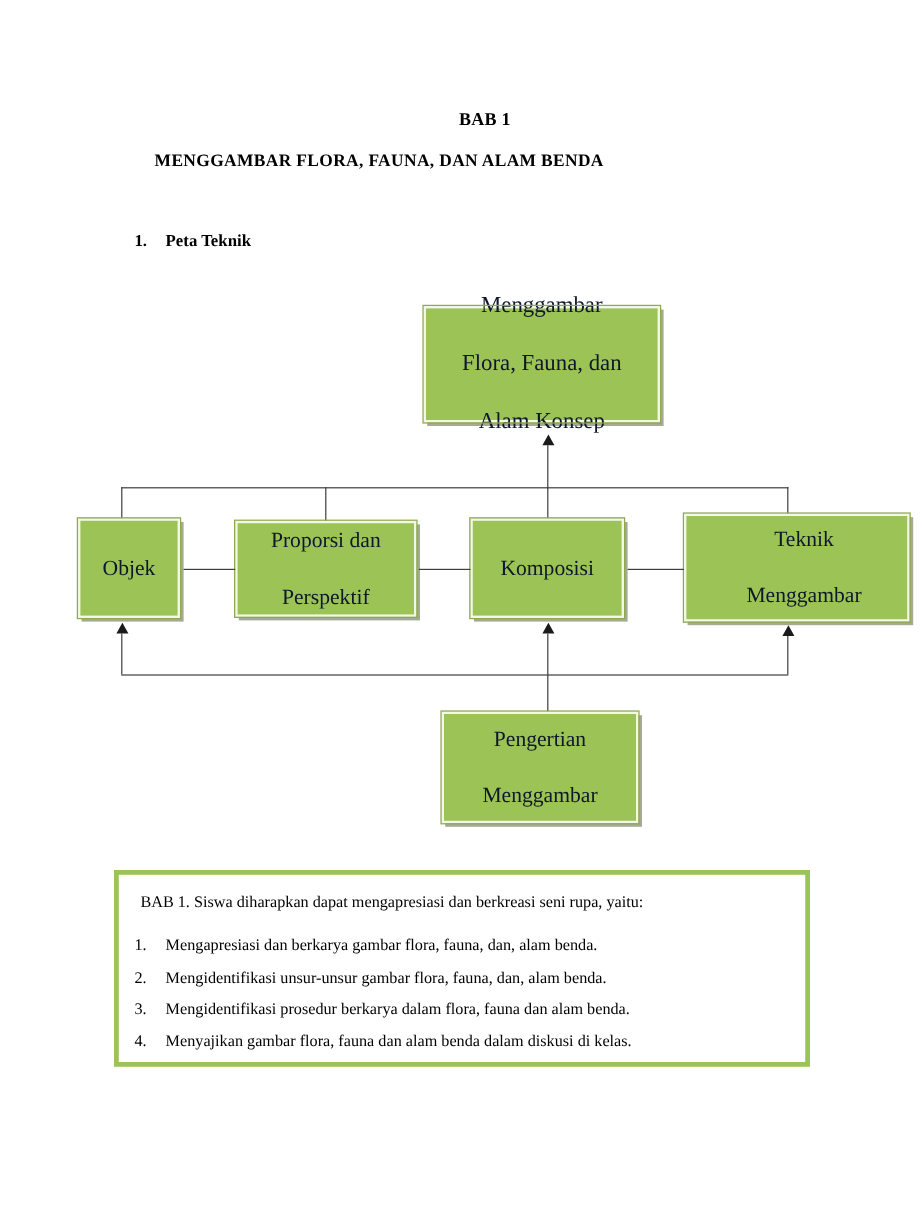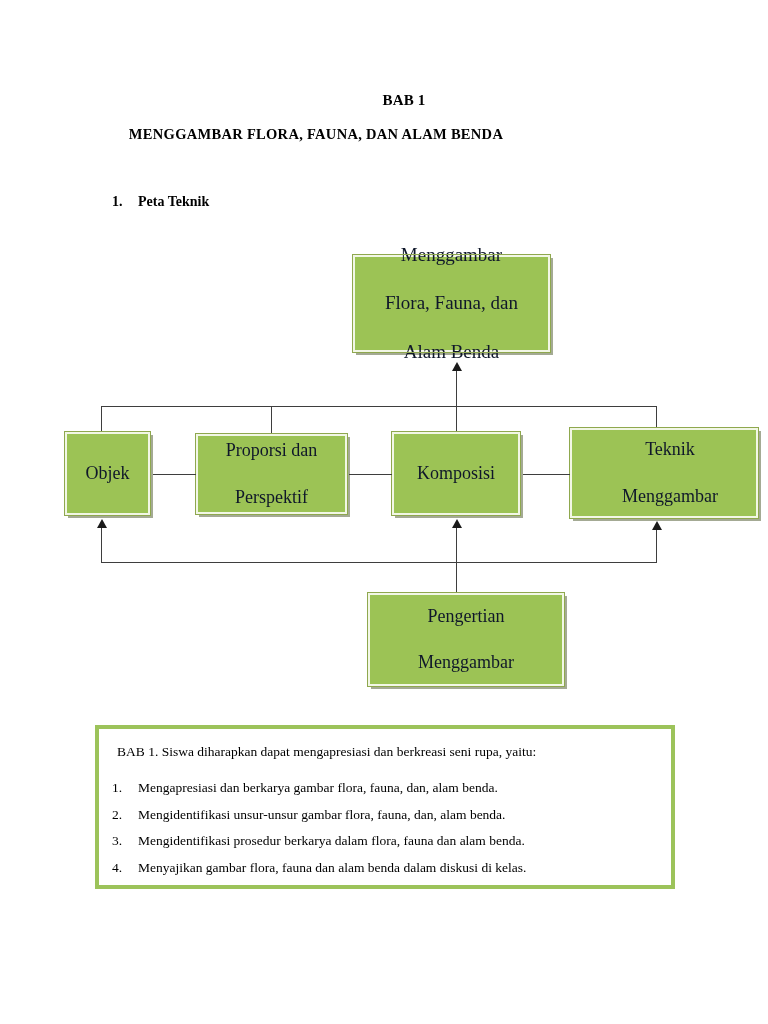--- a/index.html
+++ b/index.html
@@ -73,21 +73,21 @@
   .node span {
     display: block;
     padding: 0 6px;
   }
 
   #node-top     { left: 353px; top: 255px;  width: 197px; height: 97px;  font-size: 19px; }
   #node-objek   { left: 65px;  top: 432px;  width: 85px;  height: 83px;  font-size: 18px; }
   #node-proporsi{ left: 196px; top: 434px;  width: 151px; height: 80px;  font-size: 18px; }
   #node-komposisi{left: 392px; top: 432px;  width: 128px; height: 83px;  font-size: 18px; }
   #node-teknik  { left: 570px; top: 428px;  width: 188px; height: 90px;  font-size: 18px; padding-left: 12px; }
-  #node-pengertian{left: 368px;top: 593px;  width: 196px; height: 93px;  font-size: 18px; }
+  #node-pengertian{left: 368px;top: 593px;  width: 164px; height: 93px;  font-size: 18px; }
 
   
   .line {
     position: absolute;
     background: #3E3E3E;
   }
   .h-line { height: 1px; }
   .v-line { width: 1px; }
 
   .arrow-up {
@@ -148,21 +148,21 @@
   <div class="section-heading">
     <span class="num">1.</span><span>Peta Teknik</span>
   </div>
 
   <div>
 
     <div class="node" id="node-top">
       <span>
         <span>Menggambar</span><br>
         <span>Flora, Fauna, dan</span><br>
-        <span>Alam Benda</span>
+        <span>Alam Konsep</span>
       </span>
     </div>
 
     <div class="arrow-up" style="left:452px; top:362px;"></div>
     <div class="line v-line" style="left:456px; top:371px; height:36px;"></div>
 
     <div class="line h-line" style="left:101px; top:406px; width:556px;"></div>
     <div class="line v-line" style="left:101px; top:406px; height:27px;"></div>
     <div class="line v-line" style="left:656px; top:406px; height:23px;"></div>
     <div class="line v-line" style="left:456px; top:406px; height:27px;"></div>

